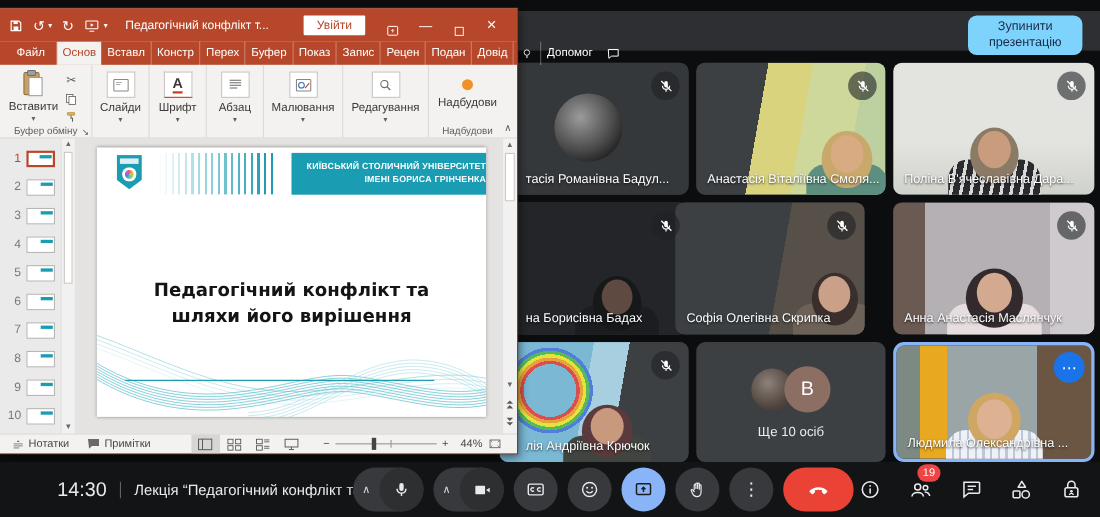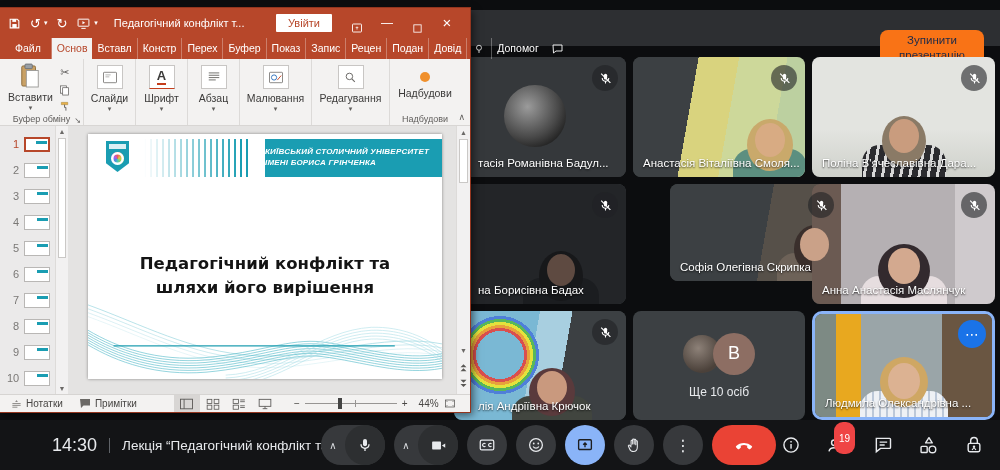--- a/index.html
+++ b/index.html
@@ -2,23 +2,23 @@
 <html><head>
 <meta charset="utf-8">
 <style>
   * { box-sizing: border-box; margin:0; padding:0; }
   html,body { width:1000px; height:470px; }
   body { position:relative; background:#0c0d0f; font-family:"Liberation Sans","DejaVu Sans",sans-serif; overflow:hidden; }
   svg { display:block; }
 
   
   .meet-topbar { position:absolute; left:0; top:10px; right:0; height:36px; background:#2d2f32; z-index:0; }
-  .stop-btn { position:absolute; right:16px; top:4px; width:104px; background:#f97316; color:#1b2a4a;
+  .stop-btn { position:absolute; right:16px; top:4px; width:104px; background:#7dd3fc; color:#1b2a4a;
               border:none; border-radius:8px; padding:3px 6px; font-size:11.5px; line-height:1.3;
-              text-align:center; font-family:inherit; cursor:pointer;margin-top:16px; }
+              text-align:center; font-family:inherit; cursor:pointer; }
 
   .tiles { position:absolute; inset:0; z-index:1;border-radius:10px; }
   .tile { position:absolute; border-radius:8px; background:#3c4043; overflow:hidden; }
   .tile.active { border:3px solid #8ab4f8; border-radius:10px; }
   .vid { position:absolute; inset:0; }
   .tname { position:absolute; left:10px; bottom:8px; color:#fff; font-size:11.5px;
            text-shadow:0 1px 2px rgba(0,0,0,.8); white-space:nowrap; z-index:3; }
   .tname.shift { left:24px; }
   .mute { position:absolute; top:8px; right:8px; width:26px; height:26px; border-radius:50%;
           background:rgba(32,33,36,.6); display:flex; align-items:center; justify-content:center; z-index:3; }
@@ -92,22 +92,22 @@
   .logo { position:absolute; left:18px; top:2px; width:23px; height:31px; background:#1a9db2;
           clip-path:polygon(0 0,100% 0,100% 72%,50% 100%,0 72%); }
   .logo .tt { position:absolute; top:3px; left:3px; right:3px; height:5px; background:rgba(255,255,255,.85); }
   .logo .em { position:absolute; top:11px; left:50%; width:13px; height:13px; margin-left:-6.5px; border-radius:50%;
               background:conic-gradient(#e85d5d,#e8b84a,#9fd65a,#4ac7b8,#5a7fe8,#b85ae8,#e85d5d);
               box-shadow:inset 0 0 0 2.5px #fff; }
   .stripes { position:absolute; left:56px; top:0; width:108px; height:38px;
              background:repeating-linear-gradient(90deg,#1a9db2 0 2px,transparent 2px 6px);
              -webkit-mask-image:linear-gradient(90deg,transparent,#000 90%); mask-image:linear-gradient(90deg,transparent,#000 90%); }
   .banner { position:absolute; right:0; top:0; width:50%; height:38px; background:#1a9db2; color:#fff;
-            display:flex; flex-direction:column; align-items:flex-start; justify-content:center;
-            font-size:8px; font-weight:bold; line-height:1.35; letter-spacing:.2px; text-align:center;font-style:italic; }
+            display:flex; flex-direction:column; align-items:flex-end; justify-content:center;
+            font-size:8px; font-weight:bold; line-height:1.35; letter-spacing:.2px; text-align:center; }
   .sl-title { position:absolute; top:48%; left:0; right:0; text-align:center; font-weight:bold;
               font-size:16.5px; color:#141414; line-height:1.45; font-family:"DejaVu Sans","Liberation Sans",sans-serif; }
   .waves { position:absolute; left:0; right:0; bottom:0; height:78px; width:100%; }
   .cscroll { width:14px; background:#f2f1f1; border-left:1px solid #dddbd9; position:relative; font-size:7px; color:#6b6967; }
   .cscroll .up { position:absolute; top:3px; left:0; right:0; text-align:center; }
   .cscroll .th { position:absolute; top:13px; left:2px; right:2px; height:44px; background:#fff; border:1px solid #cac8c6; }
   .cscroll .dn { position:absolute; bottom:40px; left:0; right:0; text-align:center; }
   .cscroll .pv, .cscroll .nx { position:absolute; left:0; right:0; display:flex; justify-content:center; }
   .cscroll .pv { bottom:22px; } .cscroll .nx { bottom:6px; }
 
@@ -133,21 +133,21 @@
   .controls { position:absolute; left:321px; top:5px; display:flex; align-items:center; gap:9px; }
   .pill { height:40px; border-radius:20px; background:#37393c; display:flex; align-items:center; cursor:pointer; }
   .pill .chev { width:24px; text-align:center; font-size:10px; color:#dadce0; }
   .pill .seg { width:40px; height:40px; border-radius:50%; background:#2d2f31; display:flex; align-items:center; justify-content:center; }
   .cbtn { width:40px; height:40px; border-radius:50%; background:#37393c; display:flex; align-items:center; justify-content:center; cursor:pointer; }
   .cbtn.blue { background:#8ab4f8; }
   .cbtn.dots { color:#e8eaed; font-size:16px; }
   .endcall { width:64px; height:40px; border-radius:20px; background:#ea4335; display:flex; align-items:center; justify-content:center; cursor:pointer; }
   .mb-right { position:absolute; right:16px; top:0; height:50px; display:flex; align-items:center; gap:25px; }
   .ricon { position:relative; cursor:pointer; display:flex; align-items:center; justify-content:center; }
-  .badge { position:absolute; top:-13px; left:8px; min-width:21px; height:32px; border-radius:9px; background:#ef4444;
+  .badge { position:absolute; top:-13px; left:8px; min-width:21px; height:16px; border-radius:9px; background:#ef4444;
            color:#fff; font-size:10px; display:flex; align-items:center; justify-content:center; padding:4px 4px; z-index:7; }
 </style>
 </head>
 <body>
 
 <div class="meet-topbar">
   <button class="stop-btn">Зупинити презентацію</button>
 </div>
 
 <div class="tiles">
@@ -209,21 +209,21 @@
     <span class="mute">
       <svg width="13" height="13" viewBox="0 0 24 24">
           <path fill="#fff" d="M12 14a3 3 0 0 0 3-3V6a3 3 0 0 0-6 0v5a3 3 0 0 0 3 3z"></path>
           <path fill="#fff" d="M17 11a5 5 0 0 1-10 0H5a7 7 0 0 0 6 6.9V21h2v-3.1A7 7 0 0 0 19 11h-2z"></path>
           <line x1="4" y1="3" x2="21" y2="20" stroke="#fff" stroke-width="2.2"></line>
         </svg>
     </span>
     <span class="tname shift">на Борисівна Бадах</span>
   </div>
 
-  <div class="tile" style="left:670px;top:184px;width:172px;height:97px">
+  <div class="tile" style="left:614px;top:184px;width:172px;height:120px">
     <div class="vid" style="background:linear-gradient(100deg,#3c4043 0 55%,#565049 55% 100%)"></div>
     <div class="fig" style="left:62%;bottom:-4px">
       <div class="hair" style="width:42px;height:48px;top:-3px;background:#3a2f2c"></div>
       <div class="head" style="width:29px;height:33px;background:#caa188"></div>
       <div class="torso" style="width:76px;height:32px;background:#6d6258"></div>
     </div>
     <span class="mute">
       <svg width="13" height="13" viewBox="0 0 24 24">
           <path fill="#fff" d="M12 14a3 3 0 0 0 3-3V6a3 3 0 0 0-6 0v5a3 3 0 0 0 3 3z"></path>
           <path fill="#fff" d="M17 11a5 5 0 0 1-10 0H5a7 7 0 0 0 6 6.9V21h2v-3.1A7 7 0 0 0 19 11h-2z"></path>

